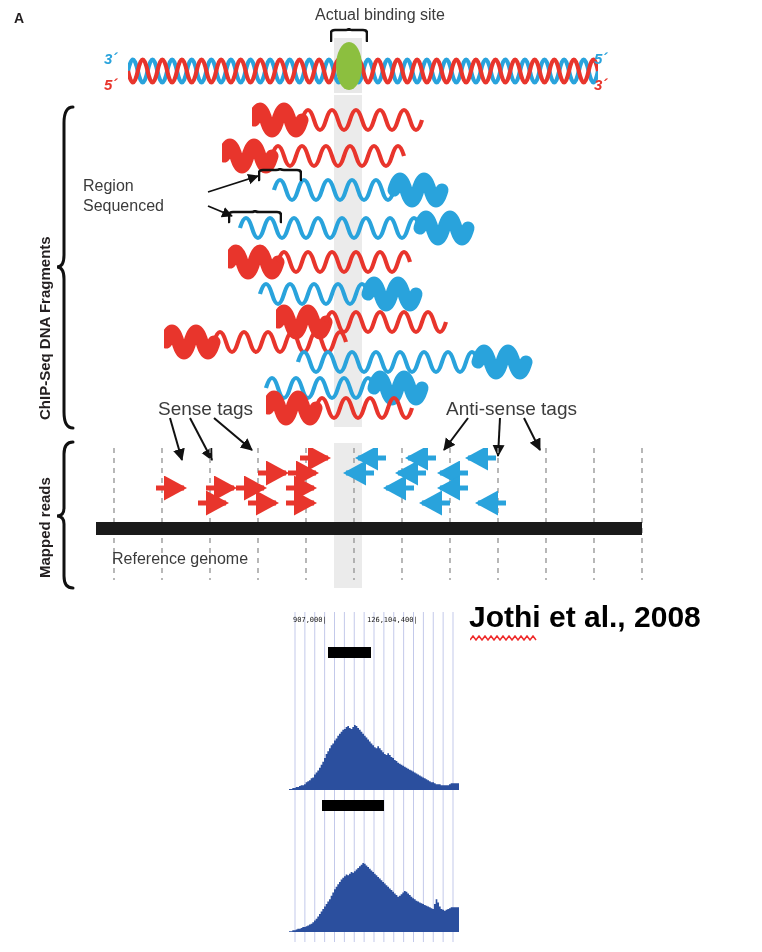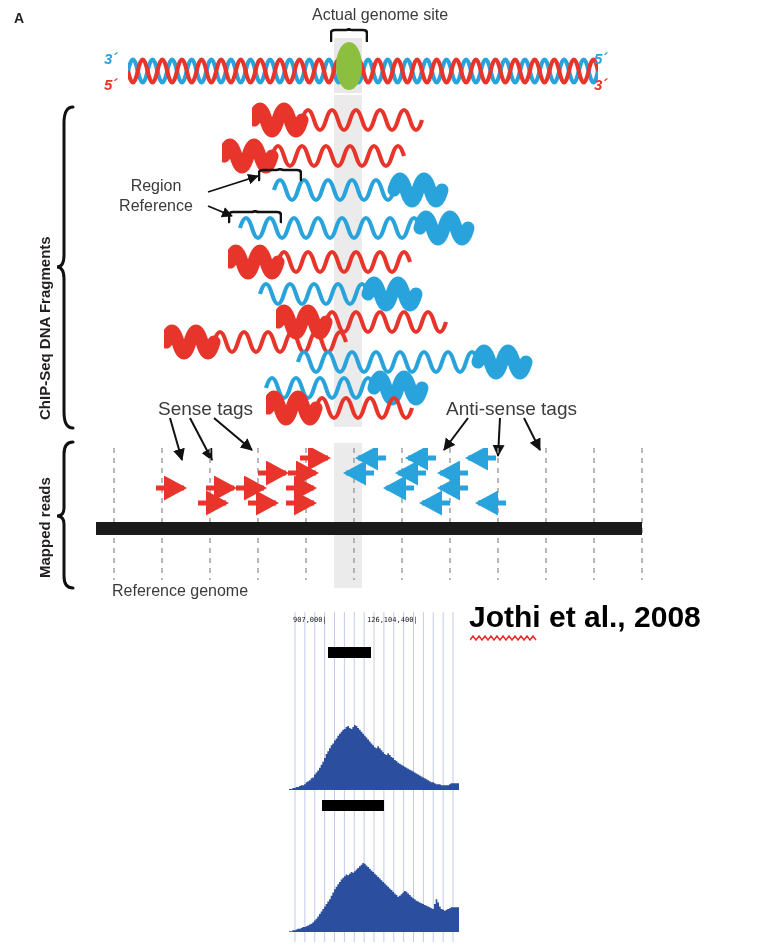--- a/index.html
+++ b/index.html
@@ -62,22 +62,22 @@
     transform: rotate(-90deg);
     white-space: nowrap;
   }
   #label-chipseq { left: 36px; top: 420px; }
   #label-mapped  { left: 36px; top: 578px; }
   #bracket-chipseq { left: 56px; top: 105px; width: 20px; height: 325px; }
   #bracket-mapped  { left: 56px; top: 440px; width: 20px; height: 150px; }
 
   
   #region-seq-label {
-    left: 96px; top: 176px; width: 120px;
-    text-align: center; font-size: 16px; color: #3b3b3b;
+    left: 83px; top: 176px; width: 120px;
+    font-size: 16px; color: #3b3b3b;
     line-height: 1.25;
   }
   #region-seq-arrows { left: 206px; top: 170px; width: 120px; height: 70px; }
   #region-bracket-1 { left: 258px; top: 168px; width: 44px; height: 14px; }
   #region-bracket-2 { left: 228px; top: 210px; width: 54px; height: 14px; }
 
   
   .tag-label { font-size: 19px; color: #3b3b3b; }
   #label-sense     { left: 158px; top: 398px; }
   #label-antisense { left: 446px; top: 398px; }
@@ -85,21 +85,21 @@
   #antisense-arrows { left: 420px; top: 416px; width: 160px; height: 60px; }
 
   
   #reads-area { left: 96px; top: 448px; width: 560px; height: 80px; }
   #genome-bar {
     left: 96px; top: 522px; width: 546px; height: 13px;
     background: #1a1a1a;
   }
   #label-reference {
     left: 112px; top: 550px;
-    font-size: 16px; color: #3b3b3b; margin-top: 32px;
+    font-size: 16px; color: #3b3b3b;
   }
   #dashed-grid { left: 96px; top: 448px; width: 560px; height: 132px; }
 
   
   #citation {
     left: 469px; top: 600px;
     font-size: 30px; color: #000000;
     white-space: nowrap;
     font-weight: bold;
   }
@@ -135,21 +135,21 @@
 <body>
 
 <div id="figure">
 
   <div class="abs" id="panel-letter">A</div>
 
   <div class="abs gray-col" id="gray-band-top"></div>
   <div class="abs gray-col" id="gray-band-frag"></div>
   <div class="abs gray-col" id="gray-band-reads"></div>
 
-  <div class="abs" id="binding-caption">Actual genome site</div>
+  <div class="abs" id="binding-caption">Actual binding site</div>
   <svg class="abs" id="binding-bracket" viewBox="0 0 38 14">
     <path d="M1,13 L1,5 Q1,2 5,2 L16,2 Q19,2 19,0 Q19,2 22,2 L33,2 Q37,2 37,5 L37,13" fill="none" stroke="#111" stroke-width="2.6" stroke-linecap="round"></path>
   </svg>
 
   <svg class="abs" id="dna-helix" viewBox="0 0 470 50" preserveAspectRatio="none">
     <path d="M0,25 Q4.9,2 9.8,25 T19.6,25 T29.4,25 T39.2,25 T49,25 T58.8,25 T68.6,25 T78.4,25 T88.2,25 T98,25 T107.8,25 T117.6,25 T127.4,25 T137.2,25 T147,25 T156.8,25 T166.6,25 T176.4,25 T186.2,25 T196,25 T205.8,25 T215.6,25 T225.4,25 T235.2,25 T245,25 T254.8,25 T264.6,25 T274.4,25 T284.2,25 T294,25 T303.8,25 T313.6,25 T323.4,25 T333.2,25 T343,25 T352.8,25 T362.6,25 T372.4,25 T382.2,25 T392,25 T401.8,25 T411.6,25 T421.4,25 T431.2,25 T441,25 T450.8,25 T460.6,25 T470,25" fill="none" stroke="#29a3dc" stroke-width="4.2"></path>
     <path d="M0,25 Q4.9,48 9.8,25 T19.6,25 T29.4,25 T39.2,25 T49,25 T58.8,25 T68.6,25 T78.4,25 T88.2,25 T98,25 T107.8,25 T117.6,25 T127.4,25 T137.2,25 T147,25 T156.8,25 T166.6,25 T176.4,25 T186.2,25 T196,25 T205.8,25 T215.6,25 T225.4,25 T235.2,25 T245,25 T254.8,25 T264.6,25 T274.4,25 T284.2,25 T294,25 T303.8,25 T313.6,25 T323.4,25 T333.2,25 T343,25 T352.8,25 T362.6,25 T372.4,25 T382.2,25 T392,25 T401.8,25 T411.6,25 T421.4,25 T431.2,25 T441,25 T450.8,25 T460.6,25 T470,25" fill="none" stroke="#e8352c" stroke-width="4.2"></path>
   </svg>
 
   <div class="abs dna-end-label" id="dna-3prime-left">3´</div>
@@ -219,21 +219,21 @@
     <path d="M110,22 Q116,0 122,22 T134,22 T146,22 T158,22" fill="none" stroke="#29a3dc" stroke-width="13" stroke-linecap="round"></path>
   </svg>
 
   <svg class="abs" style="left:266px; top:386px; width:164px; height:44px;" viewBox="0 0 164 44" preserveAspectRatio="none">
     <path d="M2,22 Q8,0 14,22 T26,22 T38,22 T50,22" fill="none" stroke="#e8352c" stroke-width="13" stroke-linecap="round"></path>
     <path d="M50,22 Q56,2 62,22 T74,22 T86,22 T98,22 T110,22 T122,22 T134,22 T146,22" fill="none" stroke="#e8352c" stroke-width="4.2"></path>
   </svg>
 
   <div class="abs" id="region-seq-label">
     <div>Region</div>
-    <div>Reference</div>
+    <div>Sequenced</div>
   </div>
   <svg class="abs" id="region-seq-arrows" viewBox="0 0 120 70">
     <defs>
       <marker id="blkarrow" markerWidth="7" markerHeight="7" refX="5.5" refY="3" orient="auto">
         <path d="M0,0 L6,3 L0,6 z" fill="#111"></path>
       </marker>
     </defs>
     <line x1="2" y1="22" x2="52" y2="6" stroke="#111" stroke-width="1.8" marker-end="url(#blkarrow)"></line>
     <line x1="2" y1="36" x2="26" y2="46" stroke="#111" stroke-width="1.8" marker-end="url(#blkarrow)"></line>
   </svg>

